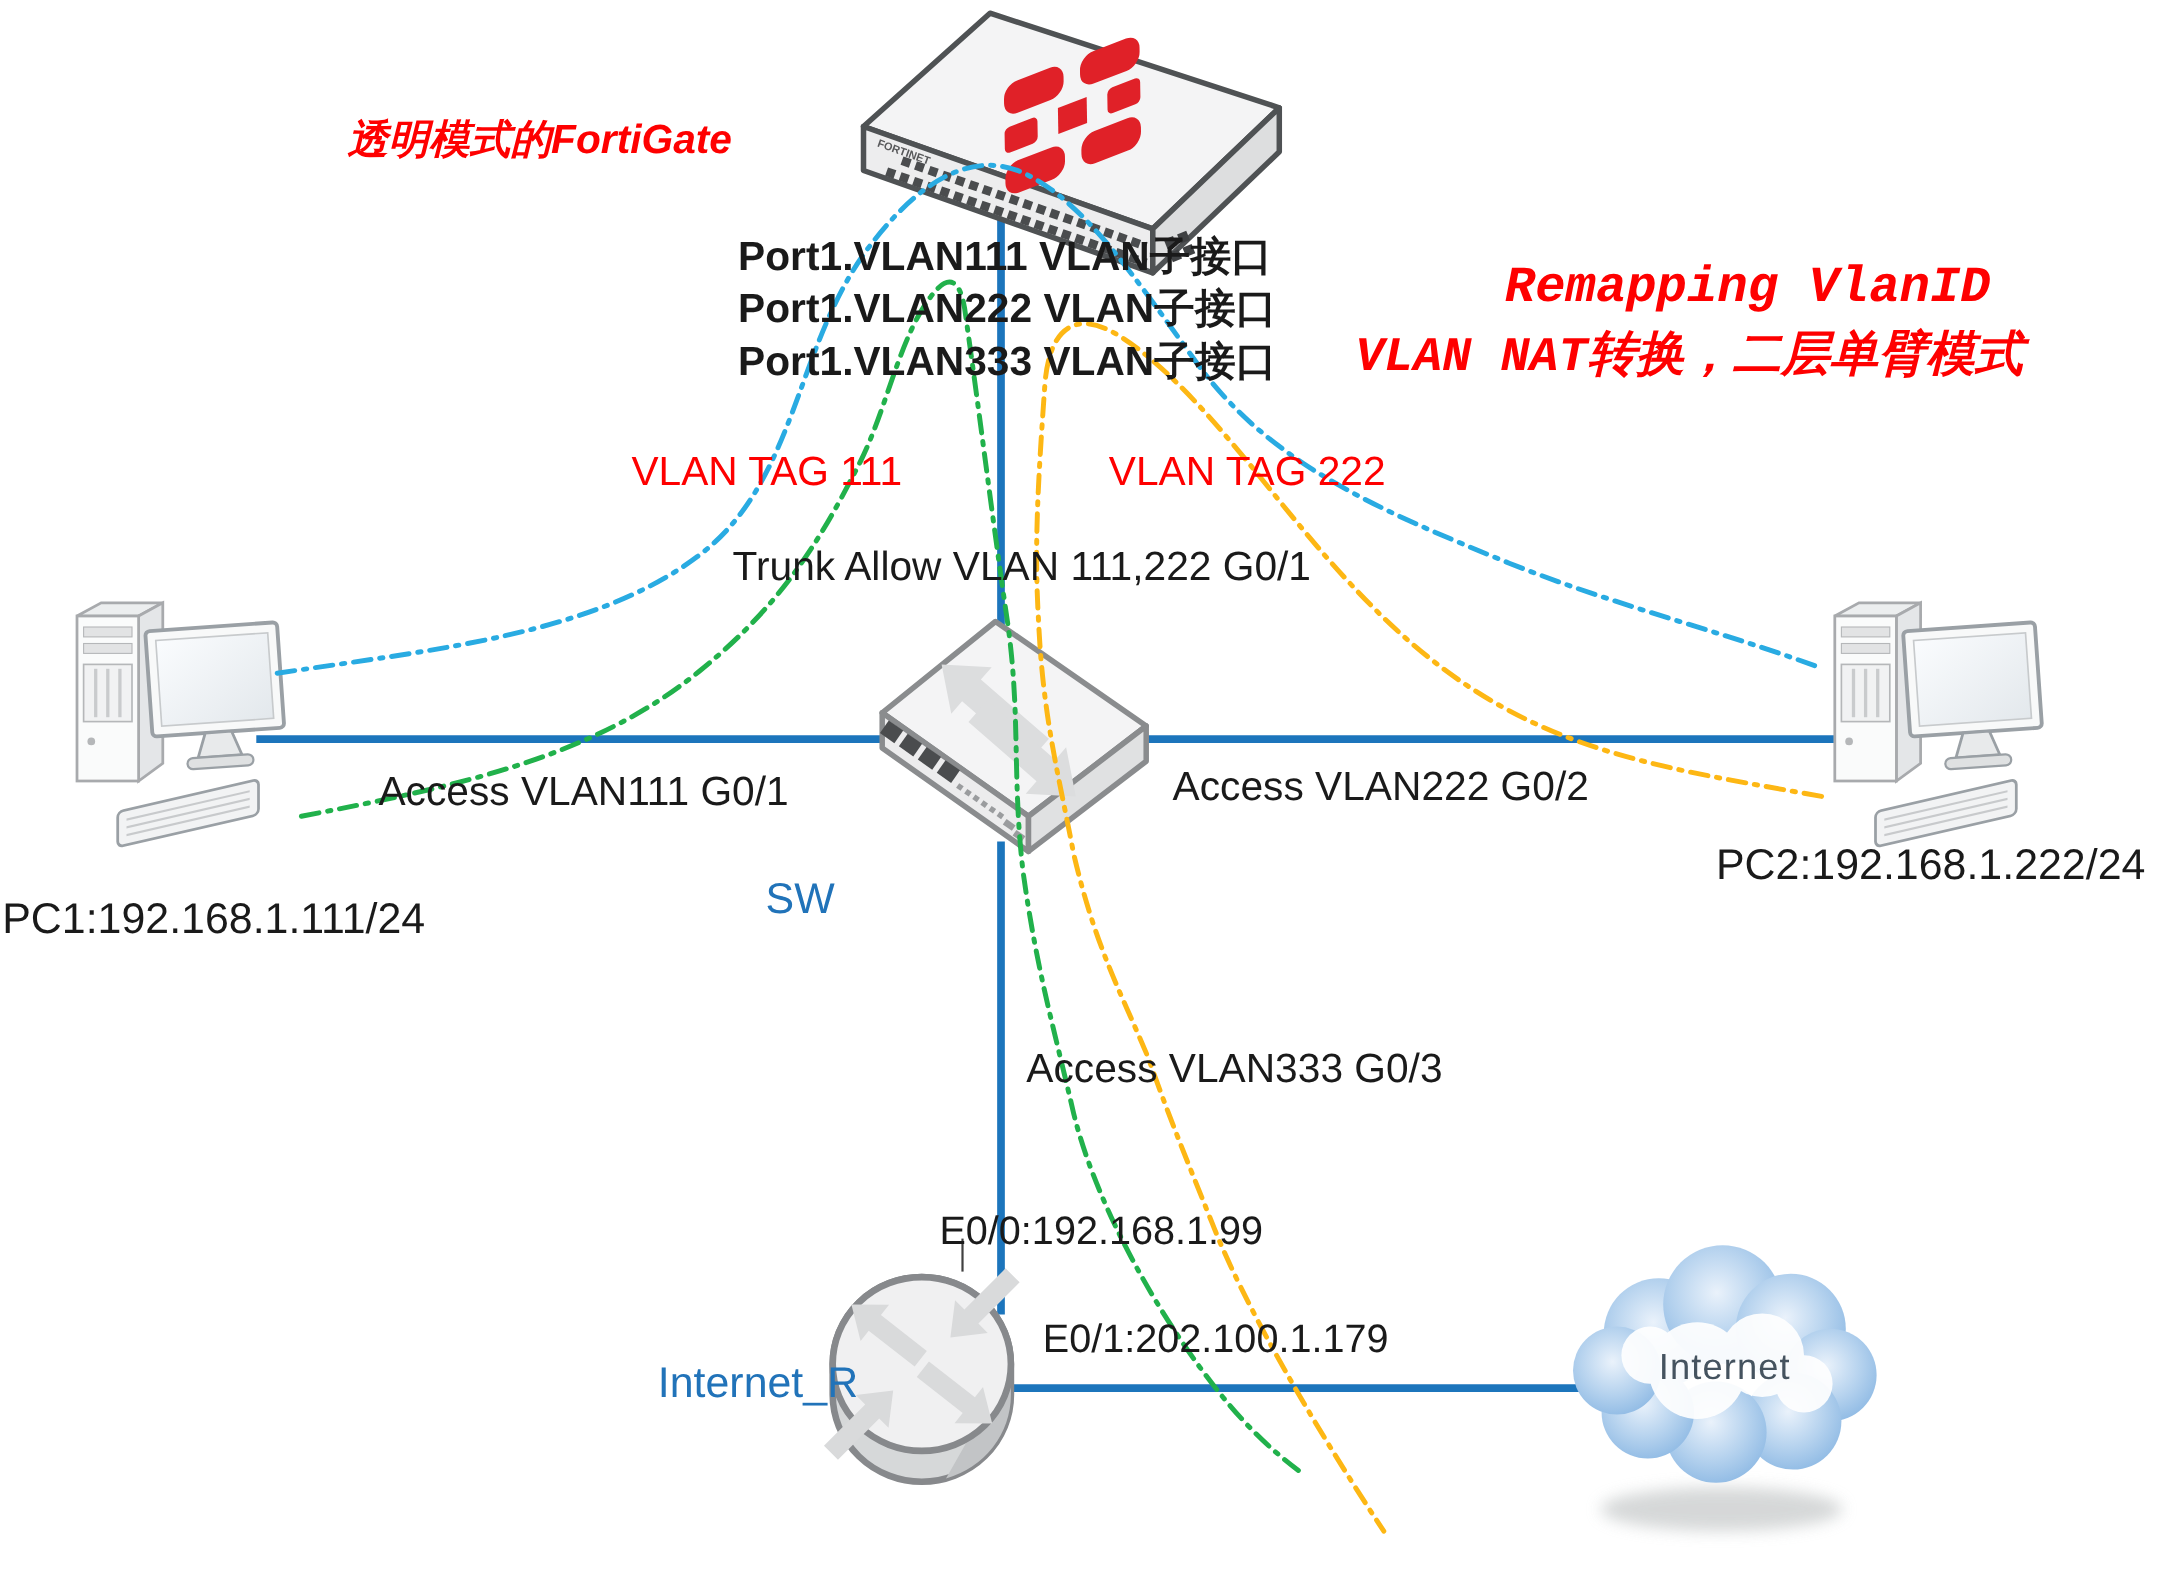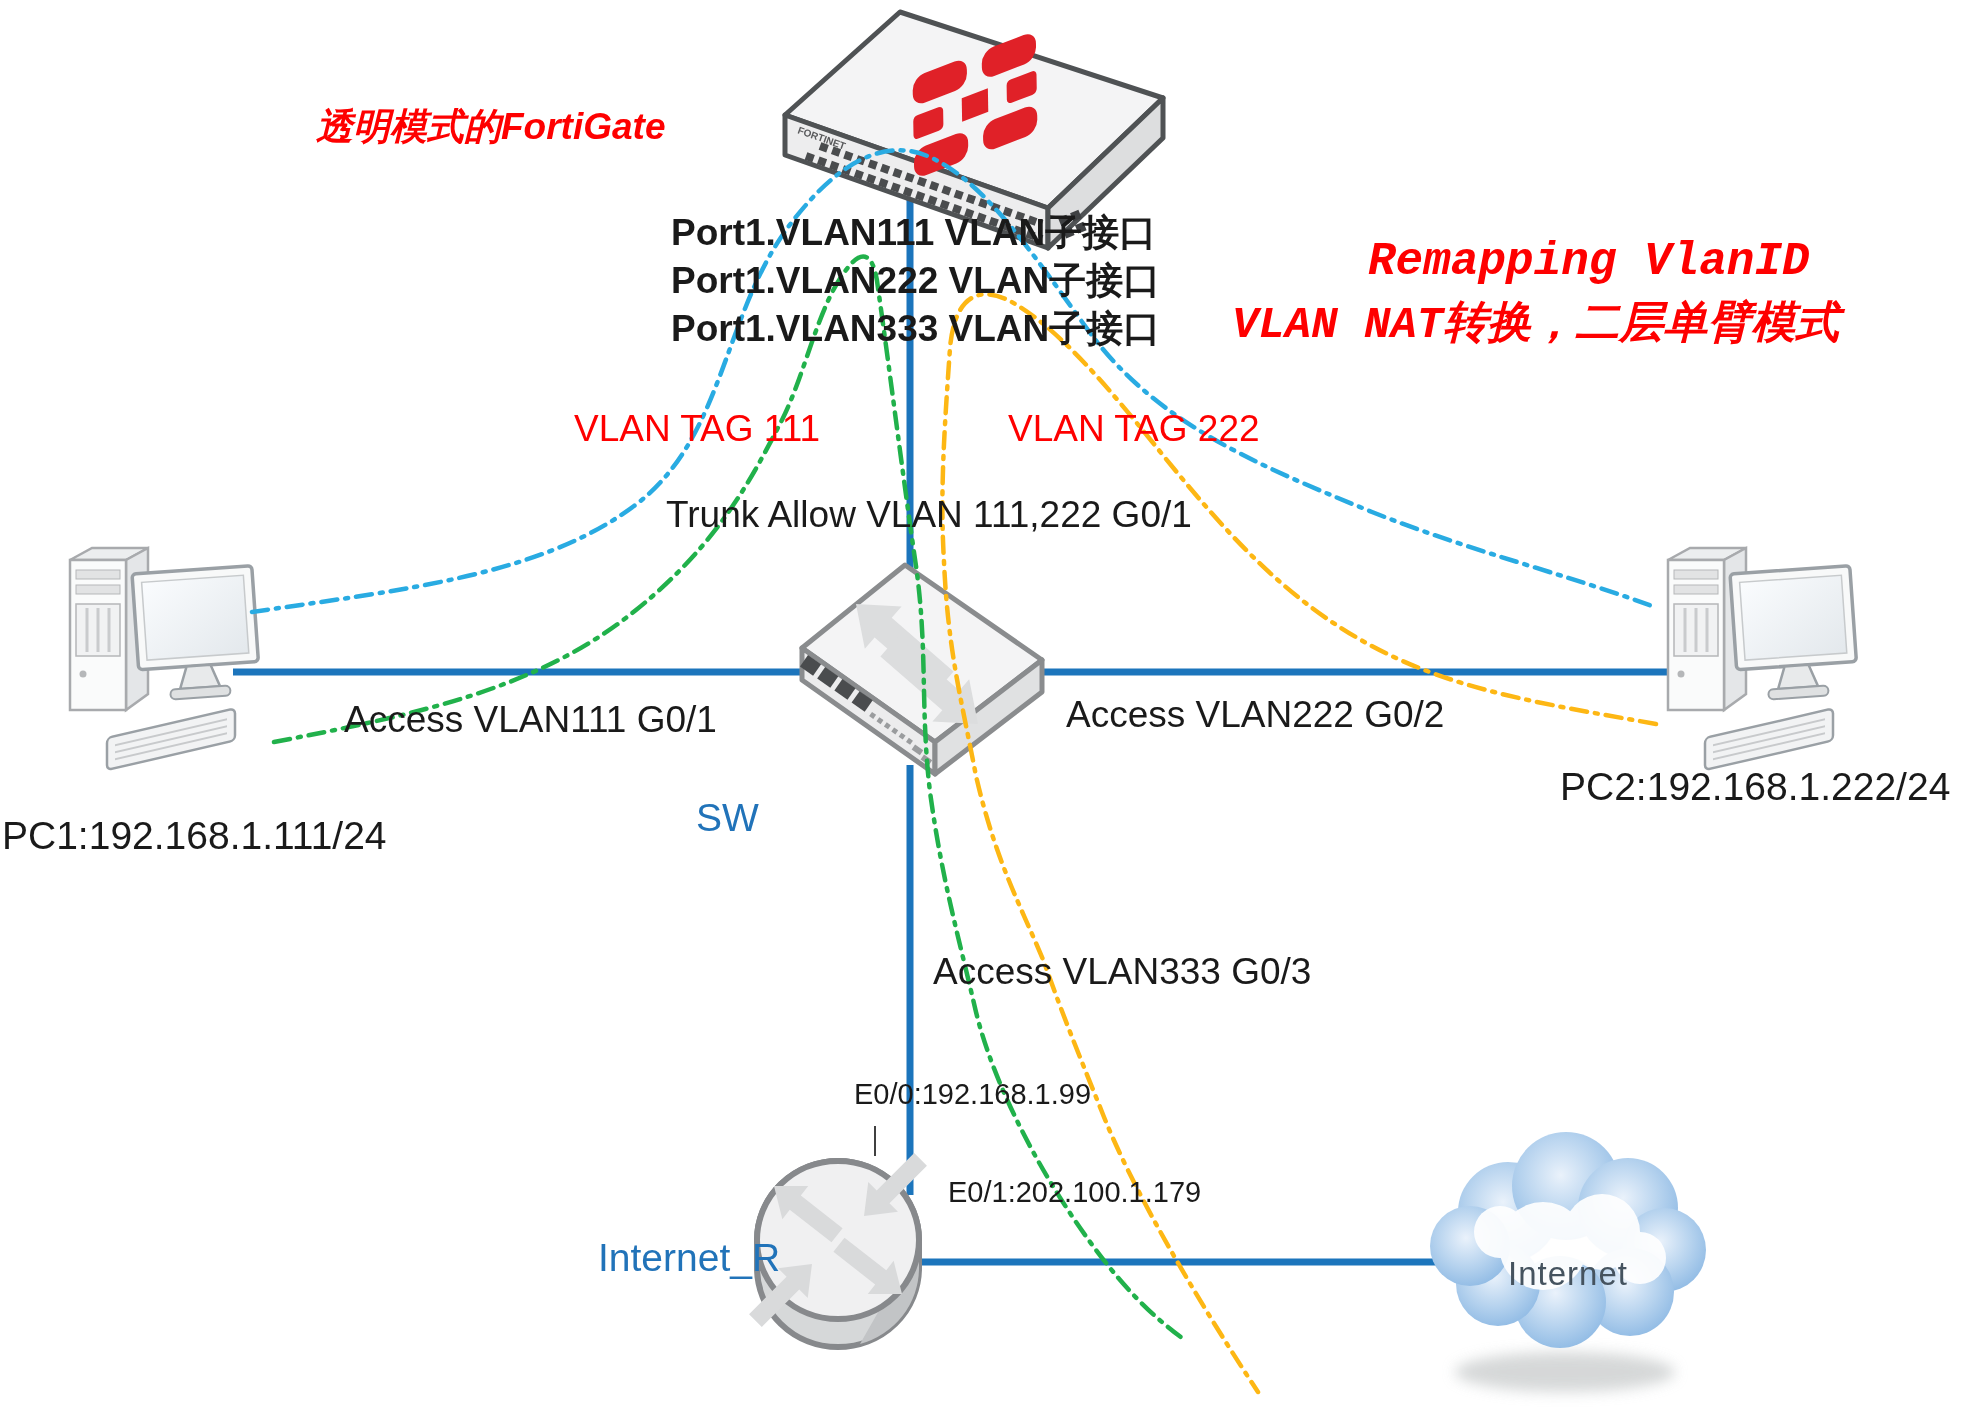--- a/index.html
+++ b/index.html
@@ -2,31 +2,31 @@
 <html><head>
 <meta charset="utf-8">
 <style>
   html,body{margin:0;padding:0;background:#ffffff;}
   #canvas{position:relative;width:1968px;height:1428px;background:#ffffff;overflow:hidden;
           font-family:"Liberation Sans","DejaVu Sans",sans-serif;}
   #shapes{position:absolute;left:0;top:0;z-index:1;}
   .lbl{position:absolute;z-index:5;white-space:nowrap;color:#1a1a1a;
        font-family:"Liberation Sans","DejaVu Sans",sans-serif;line-height:1.25;}
   .black37{font-size:37px;}
-  .black36{font-size:29px;}
+  .black36{font-size:36px;margin-top:20px;}
   .black39{font-size:39px;}
   .red-tag{font-size:37px;color:#fe0000;}
   .blue-name{font-size:39px;color:#2173b9;}
   .fg-title{font-size:37px;color:#fe0000;font-weight:bold;font-style:italic;}
   .remap{font-size:46px;color:#fe0000;font-style:italic;font-weight:bold;
          font-family:"Liberation Mono","DejaVu Sans Mono","Liberation Sans",monospace;}
   .remap2{font-size:44px;color:#fe0000;font-style:italic;font-weight:bold;
          font-family:"Liberation Mono","DejaVu Sans Mono","Liberation Sans",monospace;}
   .portlines div{font-size:37px;color:#1a1a1a;height:48px;font-weight:bold;}
-  .cloud-word{font-size:33px;color:#45535f;letter-spacing:1px;margin-top:31px;}
+  .cloud-word{font-size:33px;color:#45535f;letter-spacing:1px;}
 </style>
 </head>
 <body>
 
 <div id="canvas">
 
 <svg id="shapes" width="1968" height="1428" viewBox="0 0 1968 1428">
   <defs>
     <radialGradient id="cg" cx="45%" cy="40%" r="75%">
       <stop offset="0%" stop-color="#eaf2fb"></stop>

